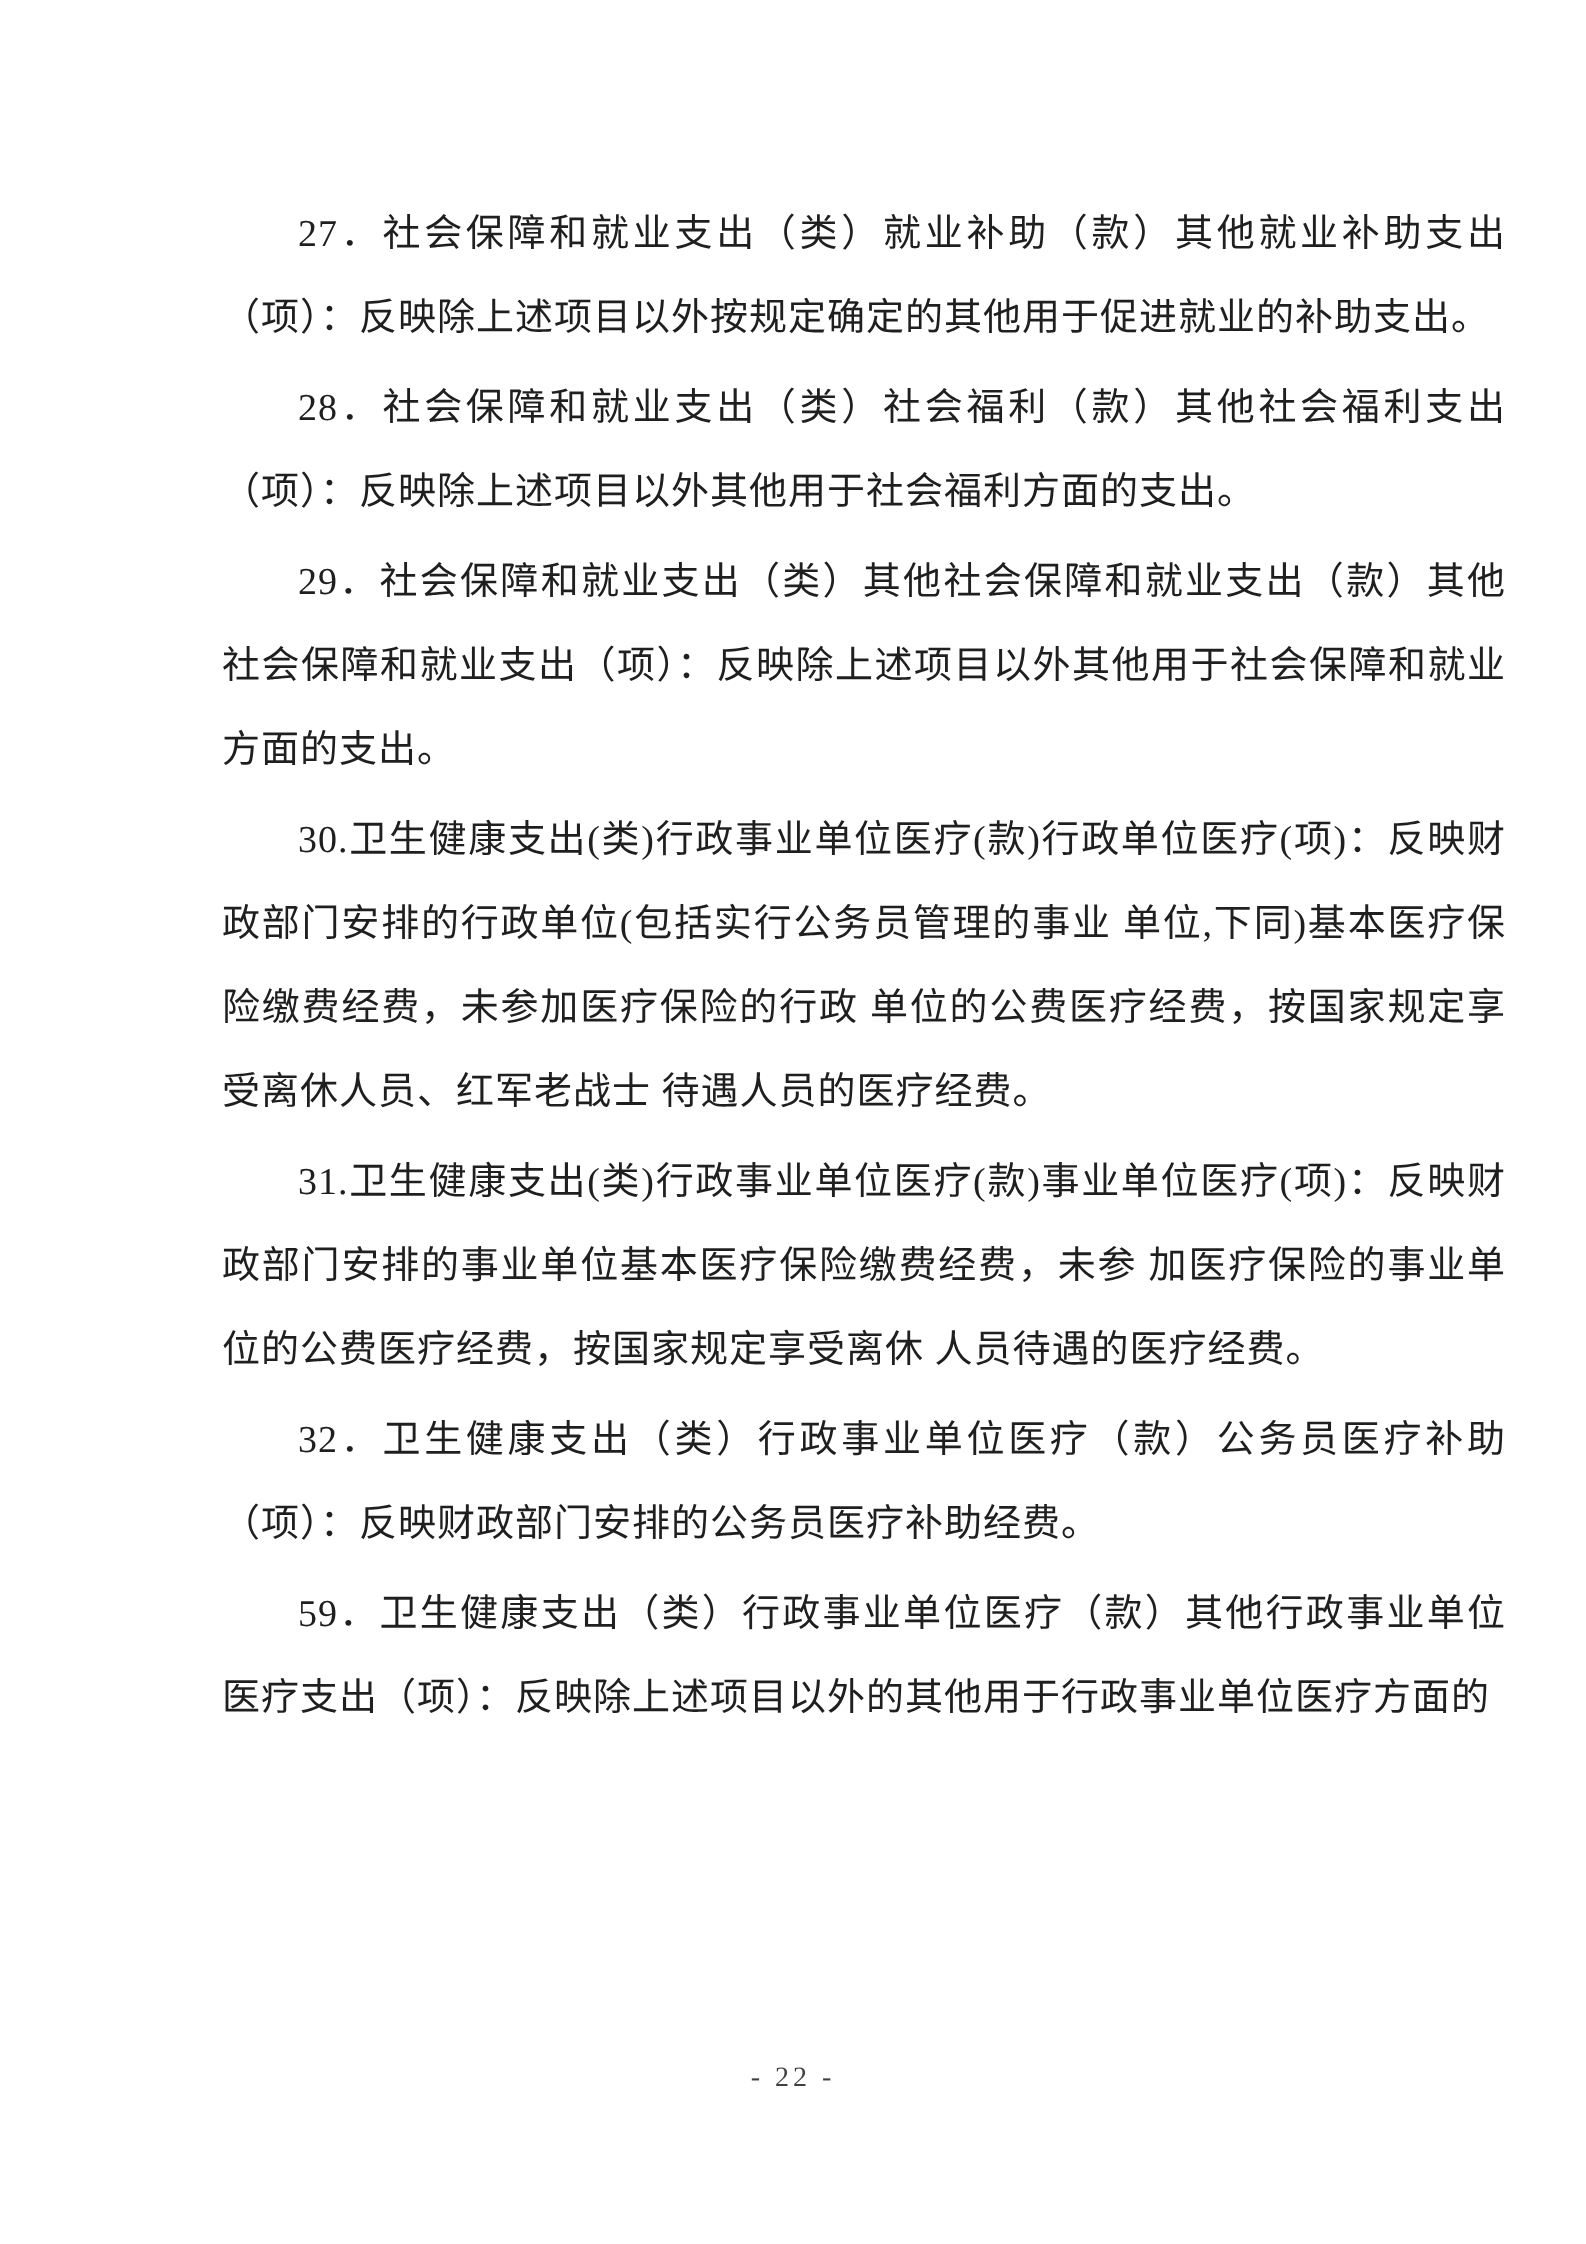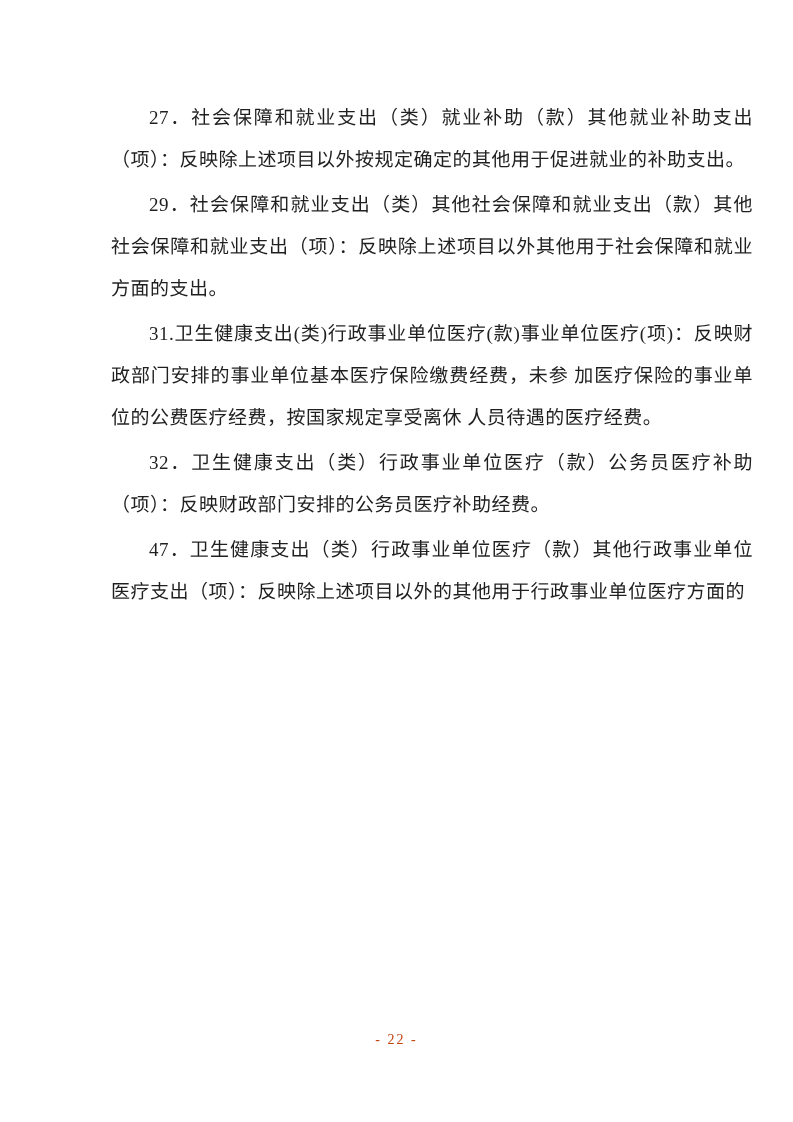--- a/index.html
+++ b/index.html
@@ -37,29 +37,31 @@
     margin-left: 36px;
   }
   .footer {
     position: absolute;
     left: 0;
     top: 1032px;
     width: 100%;
     text-align: center;
     font-size: 14px;
     letter-spacing: 2px;
-    color: #c2410c;
+    color: #404040;
   }
 </style>
 </head>
 <body>
 
 <div class="page">
   <div class="content">
 
       <p class="para indent">27．社会保障和就业支出（类）就业补助（款）其他就业补助支出（项）：反映除上述项目以外按规定确定的其他用于促进就业的补助支出。</p>
+      <p class="para indent">28．社会保障和就业支出（类）社会福利（款）其他社会福利支出（项）：反映除上述项目以外其他用于社会福利方面的支出。</p>
       <p class="para indent">29．社会保障和就业支出（类）其他社会保障和就业支出（款）其他社会保障和就业支出（项）：反映除上述项目以外其他用于社会保障和就业方面的支出。</p>
+      <p class="para indent">30.卫生健康支出(类)行政事业单位医疗(款)行政单位医疗(项)：反映财政部门安排的行政单位(包括实行公务员管理的事业 单位,下同)基本医疗保险缴费经费，未参加医疗保险的行政 单位的公费医疗经费，按国家规定享受离休人员、红军老战士 待遇人员的医疗经费。</p>
       <p class="para indent">31.卫生健康支出(类)行政事业单位医疗(款)事业单位医疗(项)：反映财政部门安排的事业单位基本医疗保险缴费经费，未参 加医疗保险的事业单位的公费医疗经费，按国家规定享受离休 人员待遇的医疗经费。</p>
       <p class="para indent">32．卫生健康支出（类）行政事业单位医疗（款）公务员医疗补助（项）：反映财政部门安排的公务员医疗补助经费。</p>
-      <p class="para indent">47．卫生健康支出（类）行政事业单位医疗（款）其他行政事业单位医疗支出（项）：反映除上述项目以外的其他用于行政事业单位医疗方面的</p>
+      <p class="para indent">59．卫生健康支出（类）行政事业单位医疗（款）其他行政事业单位医疗支出（项）：反映除上述项目以外的其他用于行政事业单位医疗方面的</p>
     </div>
   <div class="footer">- 22 -</div>
 </div>
 
 </body></html>

